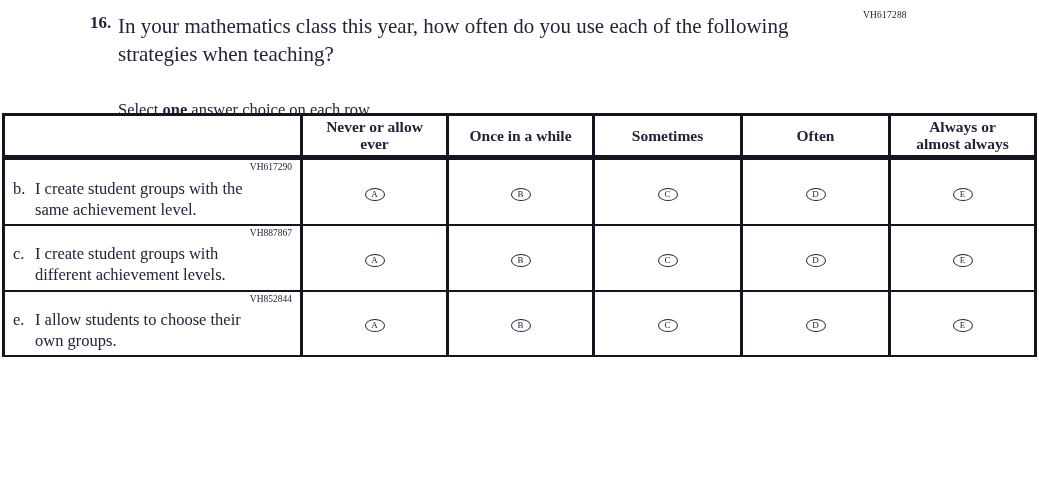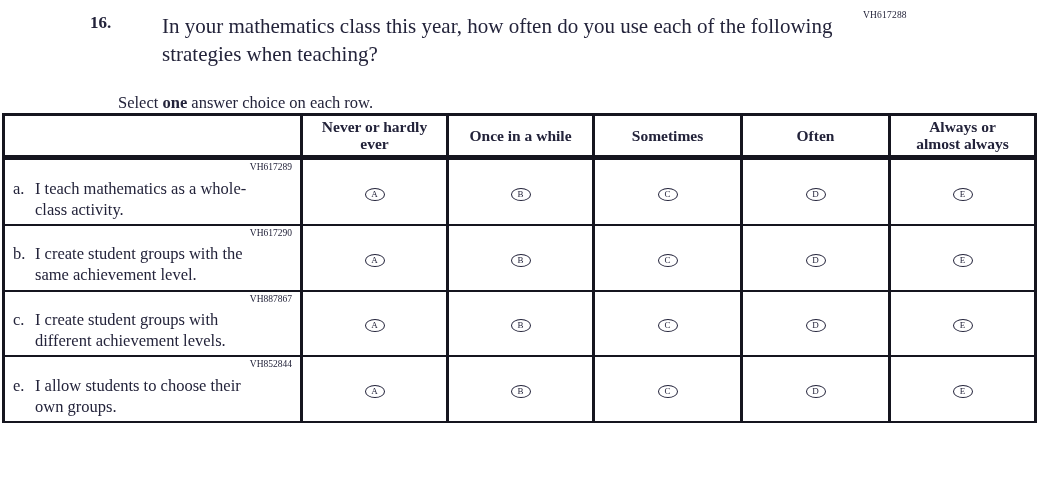--- a/index.html
+++ b/index.html
@@ -22,34 +22,34 @@
     left: 863px;
     top: 10px;
     font-size: 9.5px;
     letter-spacing: 0.2px;
   }
   .question-block {
     position: absolute;
     left: 90px;
     top: 13px;
   }
-  .qrow { display: flex; gap: 44px; }
+  .qrow { display: flex; }
   .qnum {
     font-weight: bold;
     font-size: 17px;
     flex: 0 0 28px;
   }
   .qtext {
     font-size: 21px;
     line-height: 1.32;
     white-space: pre-line;
   }
   .instruction {
     margin-left: 28px;
-    margin-top: 25px;
+    margin-top: 32px;
     font-size: 16.5px;
   }
   .instruction b { font-weight: bold; }
 
   table.grid {
     position: absolute;
     top: 113px;
     left: 2px;
     width: 1035px;
     table-layout: fixed;
@@ -135,52 +135,37 @@
       <col style="width:298px">
       <col style="width:146px">
       <col style="width:146px">
       <col style="width:148px">
       <col style="width:148px">
       <col>
     </colgroup>
     <thead>
       <tr id="header-row">
         <th class="stem-h"></th>
-      <th class="col-h">Never or hardly
+      <th class="col-h">Never or allow
 ever</th>
           <th class="col-h">Once in a while</th>
           <th class="col-h">Sometimes</th>
           <th class="col-h">Often</th>
           <th class="col-h">Always or
 almost always</th>
         </tr>
     </thead>
     <tbody id="grid-body">
         <tr class="spacer">
           <td></td>
           <td></td>
           <td></td>
           <td></td>
           <td></td>
           <td></td>
-        </tr>
-        <tr class="item-row">
-          <td class="stem">
-            <div class="code">VH617289</div>
-            <div class="item">
-              <span class="ilabel">a.</span>
-              <span class="itext">I teach mathematics as a whole-
-class activity.</span>
-            </div>
-          </td>
-          <td class="opt"><span class="bubble">A</span></td>
-          <td class="opt"><span class="bubble">B</span></td>
-          <td class="opt"><span class="bubble">C</span></td>
-          <td class="opt"><span class="bubble">D</span></td>
-          <td class="opt"><span class="bubble">E</span></td>
         </tr>
         <tr class="item-row">
           <td class="stem">
             <div class="code">VH617290</div>
             <div class="item">
               <span class="ilabel">b.</span>
               <span class="itext">I create student groups with the
 same achievement level.</span>
             </div>
           </td>

